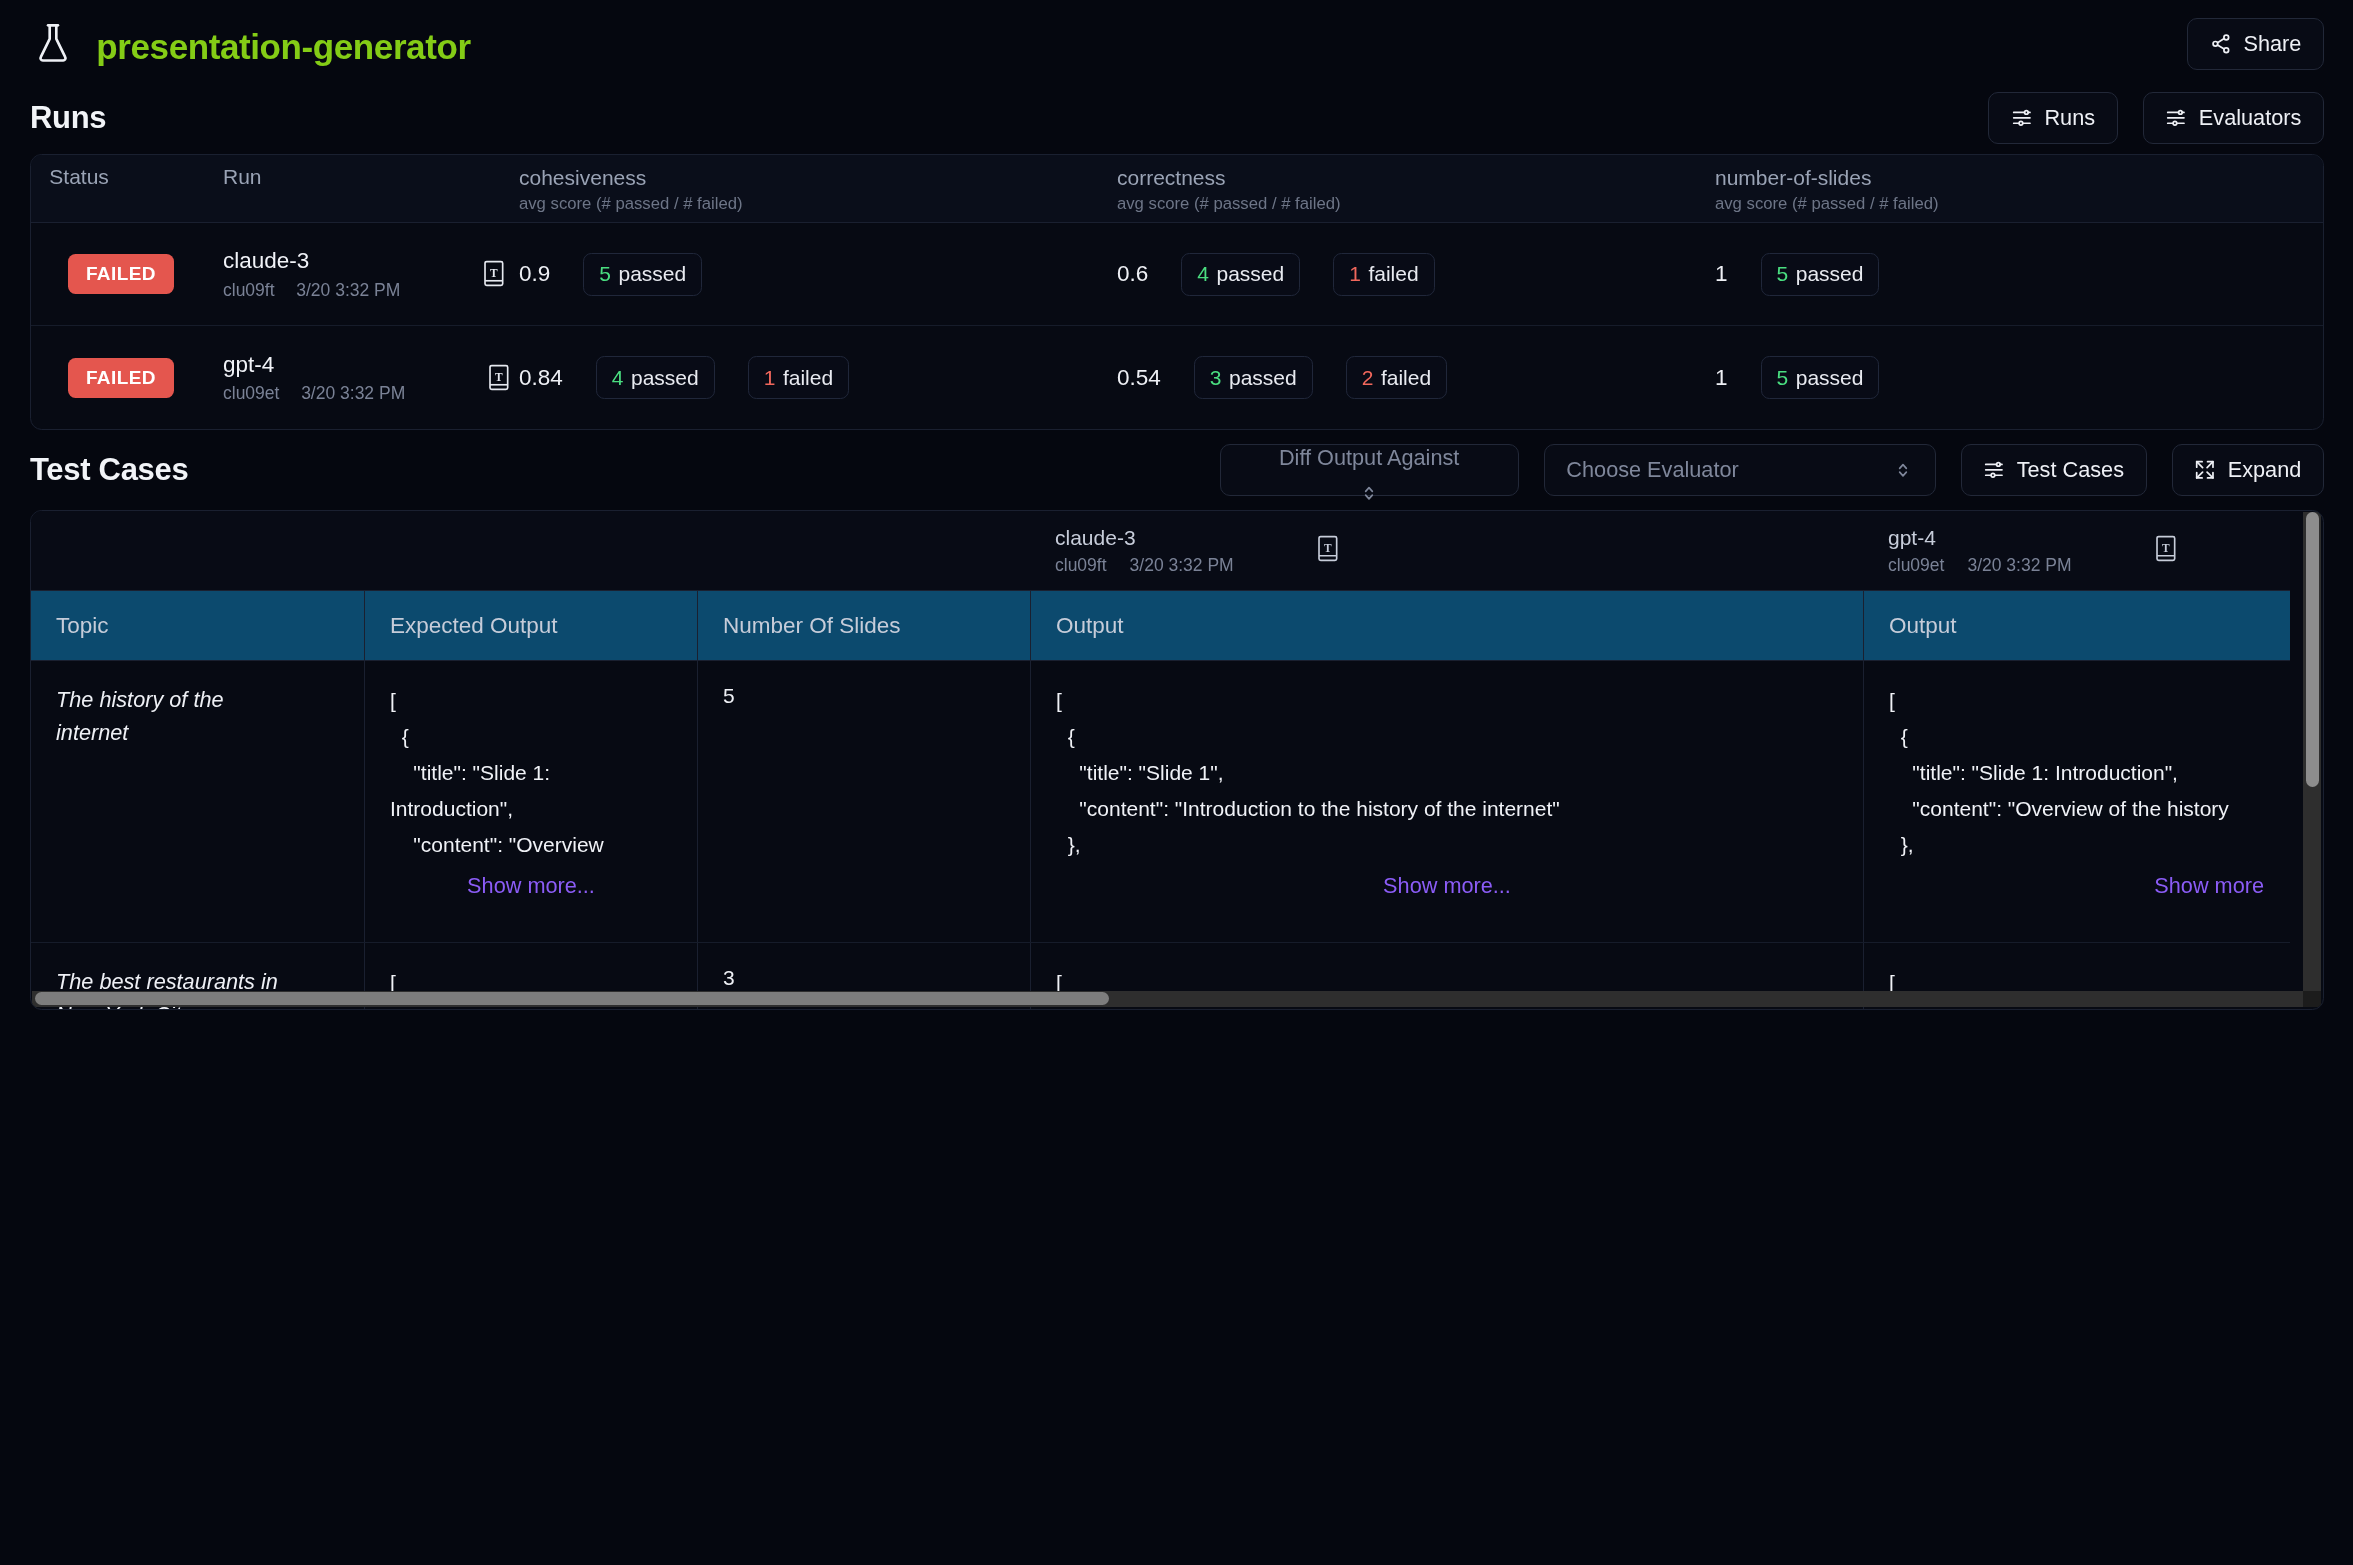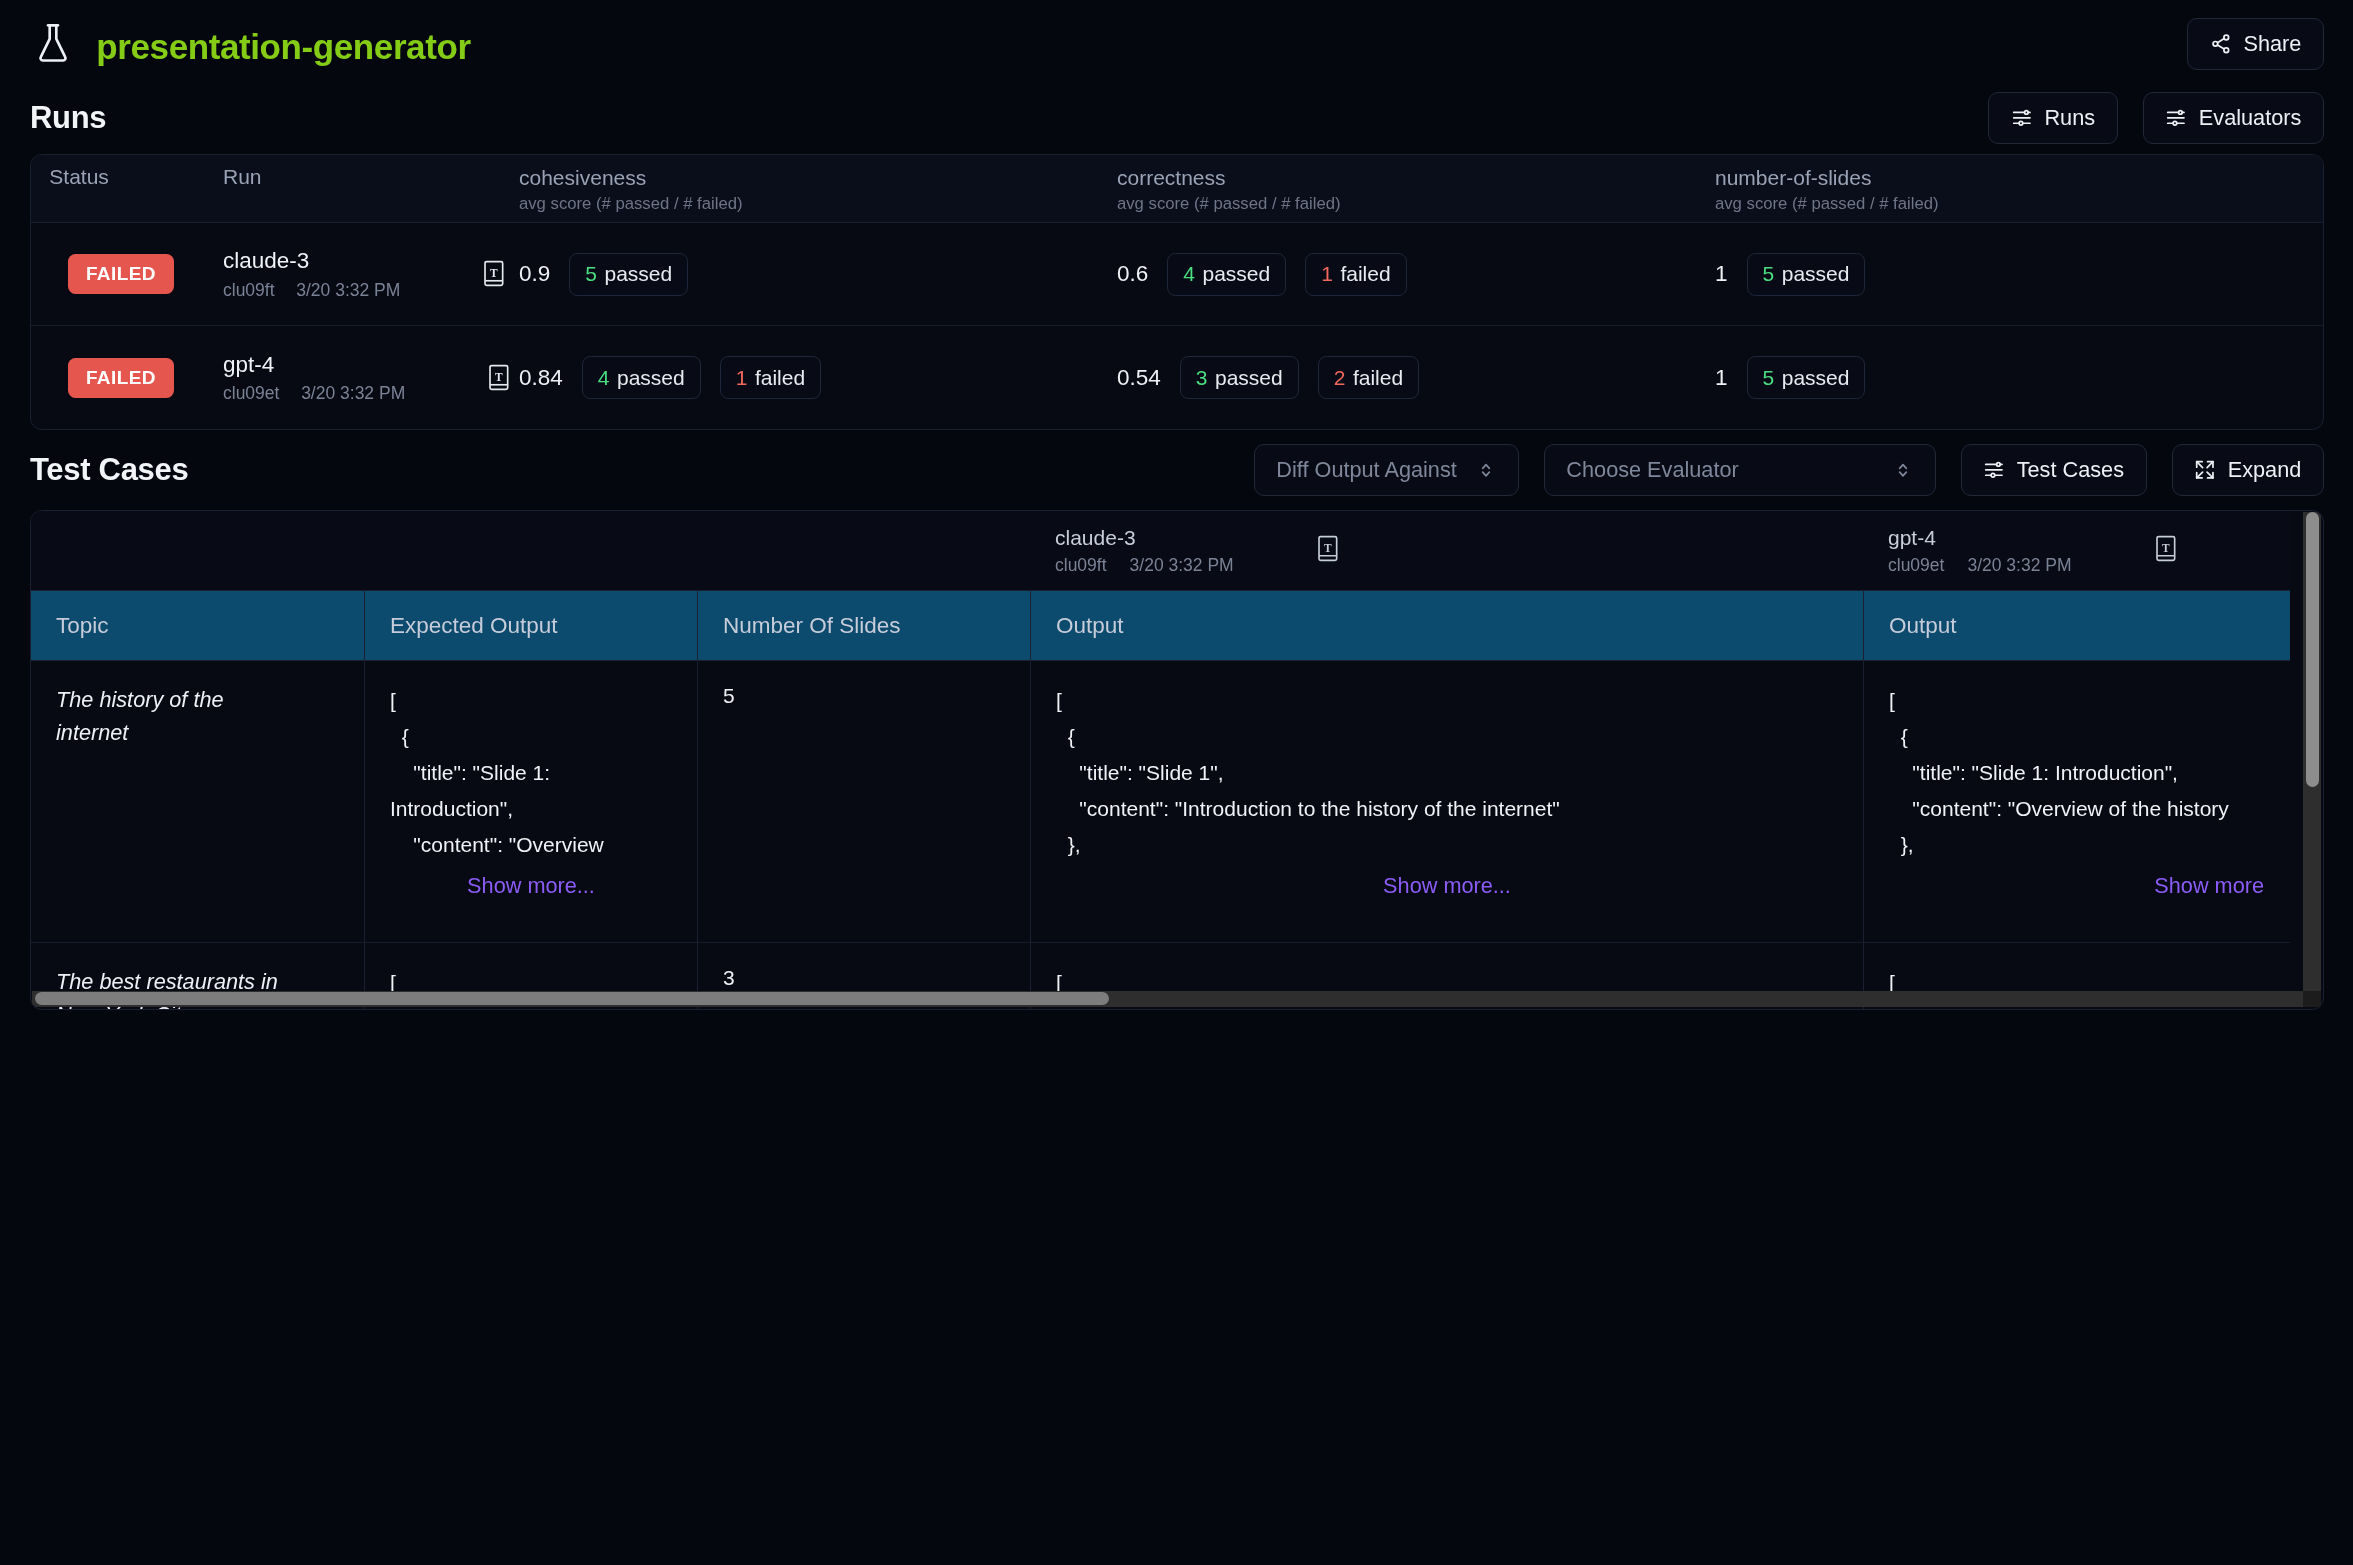--- a/index.html
+++ b/index.html
@@ -53,21 +53,21 @@
     display: inline-flex; align-items: center; justify-content: center;
     background: #e4564e; color: #fff; font-size: 19px; font-weight: 700;
     letter-spacing: 0.4px; border-radius: 7.5px; padding: 0 18.3px; height: 40px;
     margin-left: 18.3px;
   }
   .run-name { font-size: 22.5px; color: #f0f2f7; line-height: 27px; }
   .run-meta { font-size: 17.5px; color: #7a8296; margin-top: 5.8px; display: flex; gap: 21.7px; }
   .run-cellwrap { display: flex; align-items: center; }
   .doc-icon { margin-left: 83px; width: 21.7px; height: 27px; }
 
-  .metric-cell { display: flex; align-items: center; gap: 19px; }
+  .metric-cell { display: flex; align-items: center; gap: 33px; }
   .metric-score { font-size: 22.5px; color: #eef0f5; min-width: 0; }
   .pill {
     display: inline-flex; align-items: center; gap: 7.5px;
     border: 0.8px solid #20273a; border-radius: 8.3px;
     height: 43px; padding: 0 15px; background: #080b16;
     font-size: 21px; color: #e8eaf0; white-space: nowrap;
   }
   .pill .num-pass { color: #4ade80; font-weight: 500; }
   .pill .num-fail { color: #f0675c; font-weight: 500; }
 
@@ -303,21 +303,21 @@
           <span class="num-pass">5</span>
           <span>passed</span>
         </span>
       </div>
     </div>
   </div>
 
   <div class="section-head" style="height:80px;">
     <div class="section-title">Test Cases</div>
     <div class="section-actions">
-      <button class="btn" style="width:265px;justify-content:space-between;">
+      <button class="btn" style="width:299px;justify-content:space-between;flex-direction:column;">
         <span style="color:#7f879b;">Diff Output Against</span>
         <span>
           <svg viewBox="0 0 24 24" width="20" height="20" fill="none" stroke="#7f879b" stroke-width="2" stroke-linecap="round" stroke-linejoin="round">
             <polyline points="8,10 12,5.5 16,10"></polyline>
               <polyline points="8,14.5 12,19 16,14.5"></polyline>
           </svg>
         </span>
       </button>
       <button class="btn" style="width:392px;justify-content:space-between;">
         <span style="color:#7f879b;">Choose Evaluator</span>

